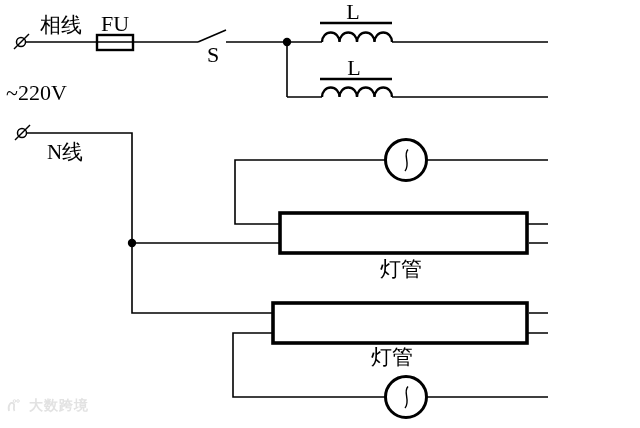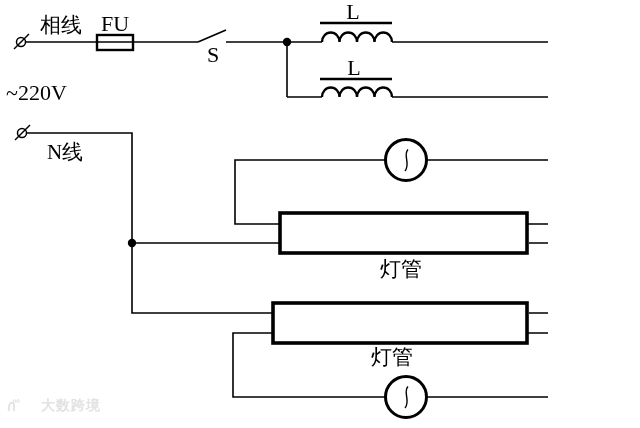--- a/index.html
+++ b/index.html
@@ -25,21 +25,21 @@
     font-family: "Liberation Serif", "DejaVu Serif", serif;
   }
   .lbl-cjk { font-size: 21px; }
   .lbl-latin { font-size: 22px; }
   .watermark {
     position: absolute;
     left: 5px;
     top: 397px;
     display: flex;
     align-items: center;
-    gap: 19px;
+    gap: 7px;
     color: #e2e2e2;
     font-family: Liberation Sans, sans-serif;
     font-size: 14px;
     font-weight: bold;
     letter-spacing: 1px;
     user-select: none;
   }
 </style>
 </head>
 <body>

